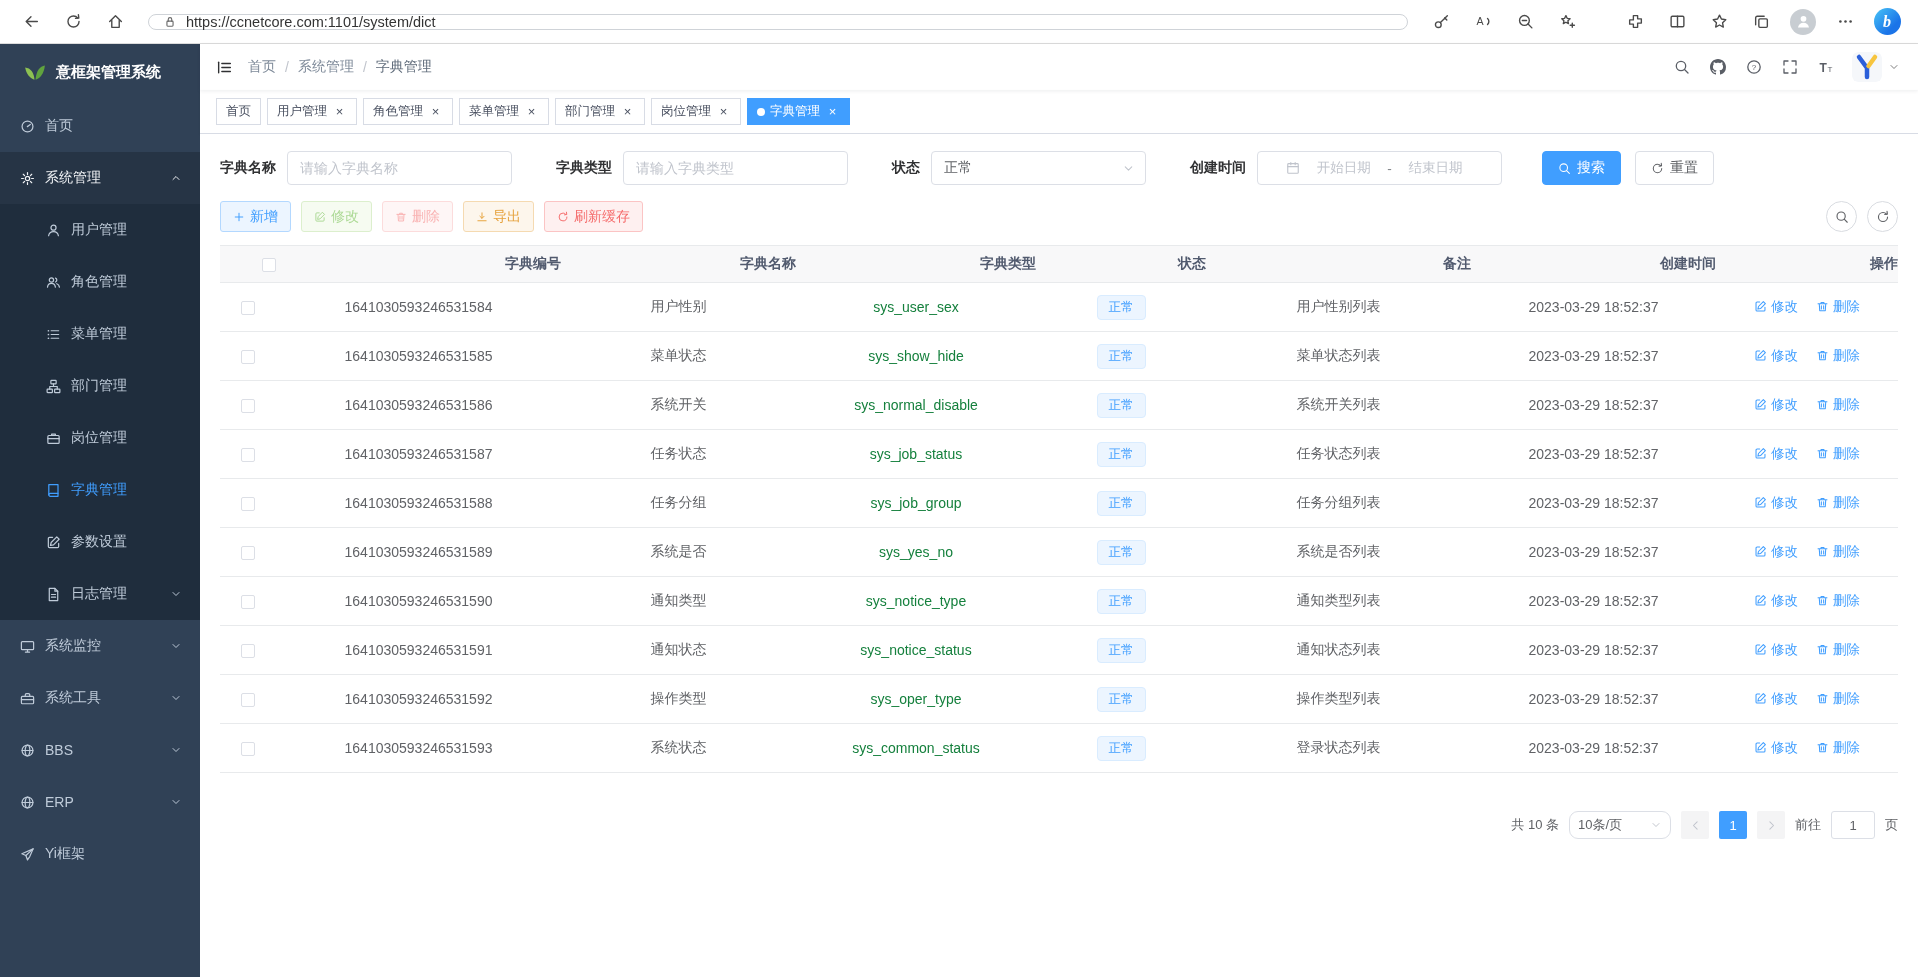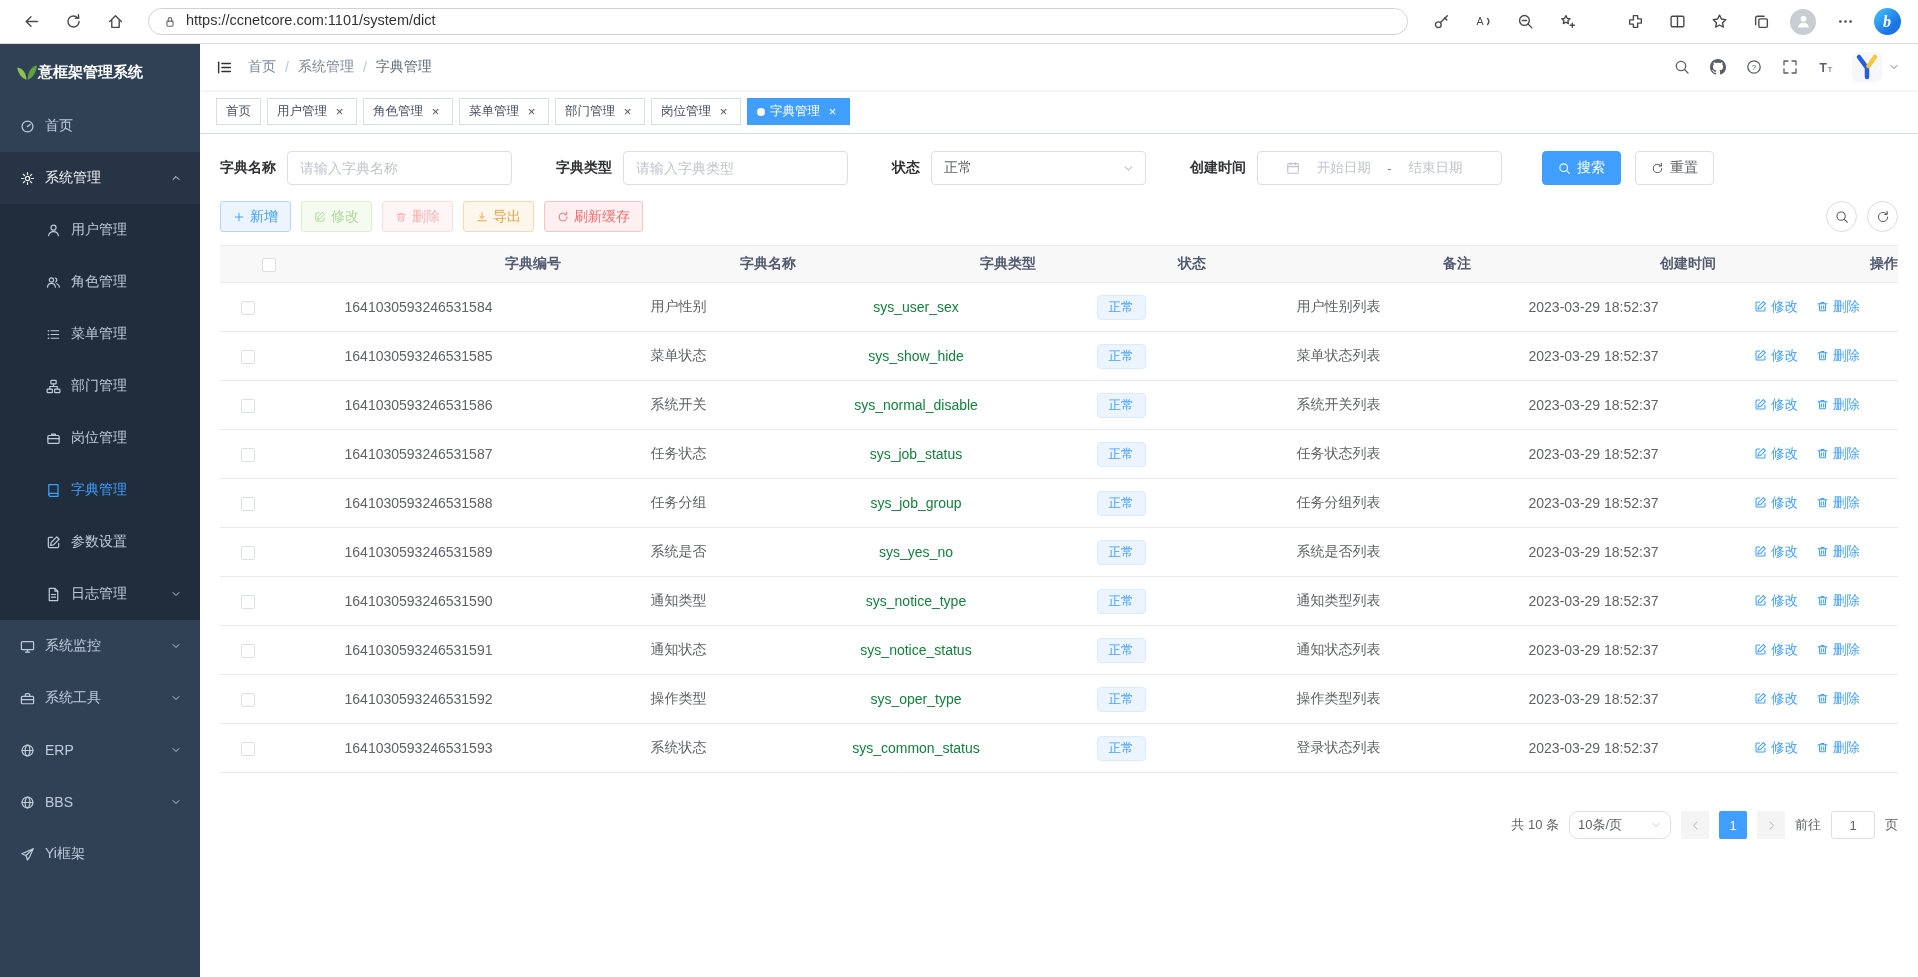--- a/index.html
+++ b/index.html
@@ -5,33 +5,33 @@
   * { box-sizing:border-box; margin:0; padding:0; }
   html,body { width:1918px; height:977px; }
   body { font-family:"Liberation Sans","DejaVu Sans",sans-serif; overflow:hidden; background:#fff; color:#303133; }
   .icn { display:inline-flex; align-items:center; justify-content:center; }
   .icn svg { width:1em; height:1em; display:block; }
 
   
   .chrome { height:44px; display:flex; align-items:center; padding:0 10px; background:#fff; border-bottom:1px solid #dcdcdc; }
   .chrome-left { display:flex; align-items:center; }
   .chrome-btn { width:42px; height:36px; display:flex; align-items:center; justify-content:center; color:#4a4a4a; border-radius:6px; font-size:17px; cursor:pointer; flex:0 0 auto; }
-  .url-bar { flex:1; height:27px; margin:0 12px; border:1px solid #cfd3d8; background:#fff; border-radius:16px; display:flex; padding:3px 14px; gap:9px; min-width:0; }
+  .url-bar { flex:1; height:16px; margin:0 12px; border:1px solid #cfd3d8; background:#fff; border-radius:16px; display:flex; align-items:center; padding:3px 14px; gap:9px; min-width:0; }
   .url-bar .icn { font-size:14px; color:#6a6a6a; }
   .url-text { font-size:14.5px; color:#333; white-space:nowrap; overflow:hidden; }
   .chrome-right { display:flex; align-items:center; }
   .chrome-right .chrome-btn:nth-child(4) { margin-right:26px; }
   .avatar { width:26px; height:26px; border-radius:50%; background:#c8cdd2; color:#fff; display:flex; align-items:center; justify-content:center; overflow:hidden; }
   .avatar svg { width:17px; height:17px; }
   .bing { width:27px; height:27px; border-radius:50%; background:linear-gradient(135deg,#49c5f7 0%,#1b74e8 70%); color:#fff; display:flex; align-items:center; justify-content:center; font-size:16px; font-weight:bold; font-style:italic; font-family:"Liberation Serif","DejaVu Serif",serif; }
 
   
   .app { display:flex; height:933px; }
   .sidebar { width:200px; flex:0 0 200px; background:#304156; display:flex; flex-direction:column; overflow:hidden; }
-  .logo-row { height:56px; display:flex; align-items:center; padding-left:16px; cursor:pointer; }
+  .logo-row { height:56px; display:flex; align-items:center; gap:10px; padding-left:24px; cursor:pointer; }
   .logo-row svg { width:22px; height:18px; }
   .logo-text { color:#fff; font-size:15px; font-weight:bold; white-space:nowrap; }
   .menu { flex:1; }
   .menu-item { height:52px; display:flex; align-items:center; gap:10px; padding-left:20px; color:#bfcbd9; font-size:14px; cursor:pointer; position:relative; }
   .menu-item .icn { font-size:15px; }
   .menu-item.sub { background:#1f2d3d; padding-left:46px; }
   .menu-item.open { background:#263445; color:#f0f2f5; }
   .menu-item.active { color:#409eff; }
   .menu-item .chev { position:absolute; right:18px; font-size:12px; }
 
@@ -377,36 +377,36 @@
           </span>
         </div>
         <div class="menu-item">
           <span class="icn">
             <svg viewBox="0 0 16 16" fill="none" stroke="currentColor" stroke-width="1.3" stroke-linecap="round" stroke-linejoin="round">
               <circle cx="8" cy="8" r="5.8"></circle>
               <ellipse cx="8" cy="8" rx="2.5" ry="5.8"></ellipse>
               <path d="M2.2 8h11.6"></path>
             </svg>
           </span>
-          <span>ERP</span>
+          <span>BBS</span>
           <span class="chev icn">
             <svg viewBox="0 0 16 16" fill="none" stroke="currentColor" stroke-width="1.3" stroke-linecap="round" stroke-linejoin="round">
               <path d="M4 6l4 4 4-4"></path>
             </svg>
           </span>
         </div>
         <div class="menu-item">
           <span class="icn">
             <svg viewBox="0 0 16 16" fill="none" stroke="currentColor" stroke-width="1.3" stroke-linecap="round" stroke-linejoin="round">
               <circle cx="8" cy="8" r="5.8"></circle>
               <ellipse cx="8" cy="8" rx="2.5" ry="5.8"></ellipse>
               <path d="M2.2 8h11.6"></path>
             </svg>
           </span>
-          <span>BBS</span>
+          <span>ERP</span>
           <span class="chev icn">
             <svg viewBox="0 0 16 16" fill="none" stroke="currentColor" stroke-width="1.3" stroke-linecap="round" stroke-linejoin="round">
               <path d="M4 6l4 4 4-4"></path>
             </svg>
           </span>
         </div>
         <div class="menu-item">
           <span class="icn">
             <svg viewBox="0 0 16 16" fill="none" stroke="currentColor" stroke-width="1.3" stroke-linecap="round" stroke-linejoin="round">
               <path d="M14 2L2 7.2l4.3 1.9L8 13.8l2.4-3.6L14 2z"></path>

